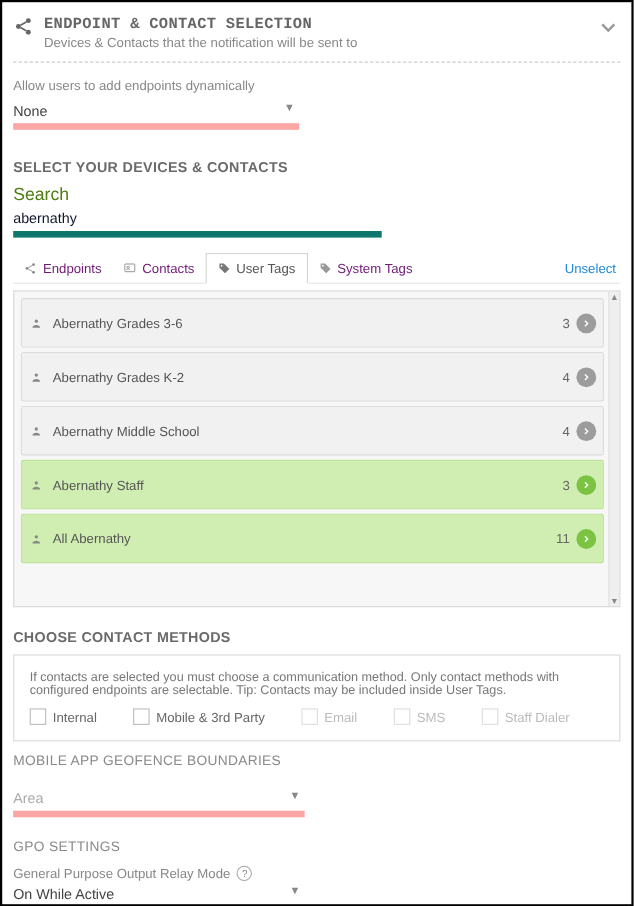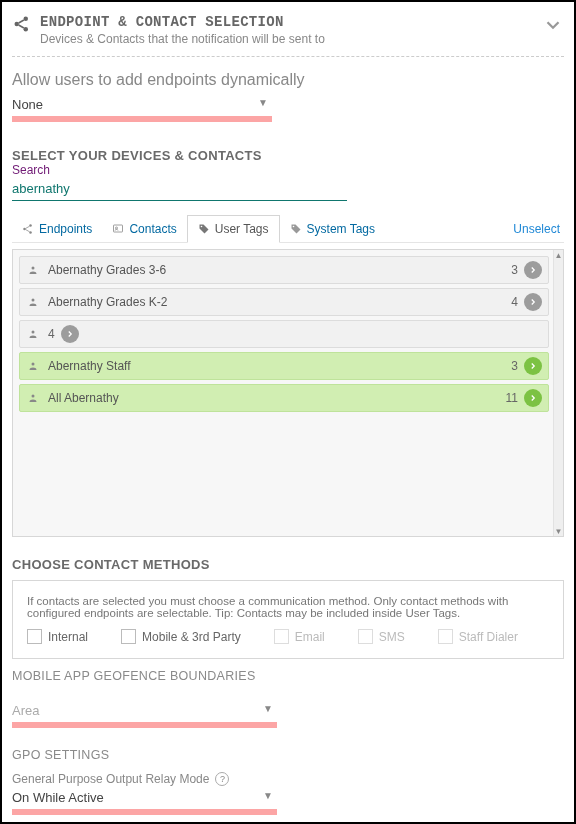--- a/index.html
+++ b/index.html
@@ -28,21 +28,21 @@
     font-weight: 700;
     font-size: 14px;
     color: #666;
     letter-spacing: .3px;
     font-family: Liberation Mono, monospace;
   }
   .header-sub { font-size: 12px; color: #888; margin-top: 2px; }
   .chev { color:#888; }
 
   .section-label {
-    font-size: 16px;
+    font-size: 12px;
     color: #888;
     margin: 14px 0 4px;
   }
   .dropdown {
     display:flex; align-items:flex-start; justify-content:space-between;
     width: 260px;
     padding: 4px 4px 4px 0;
     border-bottom: 6px solid #fca5a5;
     color:#444;
     cursor: pointer;
@@ -50,37 +50,37 @@
   .dropdown .caret { font-size:10px; color:#888; }
 
   .section-title {
     font-weight: 700;
     font-size: 13px;
     color: #6a6a6a;
     letter-spacing: .3px;
     margin-top: 26px;
   }
 
-  .search-label { font-size:12px; color:#701a75; }
+  .search-label { font-size:16px; color:#4d7c0f; margin-top:10px; }
   .search-input {
     width: 335px;
     border: none;
-    border-bottom: 1px solid #0f766e;
+    border-bottom: 6px solid #0f766e;
     padding: 4px 0;
     font-size: 13px;
-    color:#0f766e;
+    color:#0f172a;
     outline:none;
   }
 
   .tabs-row { display:flex; align-items:center; margin-top:14px; border-bottom:1px solid #e5e5e5; }
   .tab {
     display:flex; align-items:center; gap:5px;
     padding:6px 10px;
     font-size:12px;
-    color:#0369a1;
+    color:#701a75;
     cursor:pointer;
   }
   .tab.active {
     border:1px solid #d5d5d5;
     border-bottom:1px solid #fff;
     background:#fff;
     margin-bottom:-1px;
     color:#555;
   }
   .tab svg,.tab .ico { width:12px; height:12px; }
@@ -93,21 +93,21 @@
     margin-top:6px;
     position:relative;
     background:#f7f7f7;
     overflow:hidden;
   }
   .list-scroll { position:absolute; right:0; top:0; bottom:0; width:10px; background:#efefef; border-left:1px solid #e2e2e2; }
   .scroll-arrow { height:10px; display:flex; align-items:center; justify-content:center; font-size:8px; color:#888; }
   .list-inner { position:absolute; left:6px; right:14px; top:6px; }
   .tag-row {
     display:flex; align-items:center;
-    height:28px;
+    height:45px;
     border:1px solid #dcdcdc;
     border-radius:2px;
     background:#f1f1f1;
     margin-bottom:4px;
     padding:0 6px;
     font-size:12px;
     color:#555;
     cursor:pointer;
   }
   .tag-row.selected { background:#d1eeb2; border-color:#bfe39b; }
@@ -256,20 +256,21 @@
             </svg>
           </span>
         </div>
         <div class="tag-row">
           <span class="uicon">
             <svg viewBox="0 0 24 24" width="12" height="12" fill="#888">
               <circle cx="12" cy="8" r="3"></circle>
               <path d="M5 20c0-3.5 3.5-5 7-5s7 1.5 7 5"></path>
             </svg>
           </span>
+          <span class="label">Abernathy Middle School</span>
           <span class="count">4</span>
           <span class="goicon">
             <svg viewBox="0 0 24 24" width="10" height="10" fill="none" stroke="#fff" stroke-width="3">
               <path d="M9 6l6 6-6 6"></path>
             </svg>
           </span>
         </div>
         <div class="tag-row selected">
           <span class="uicon">
             <svg viewBox="0 0 24 24" width="12" height="12" fill="#888">

